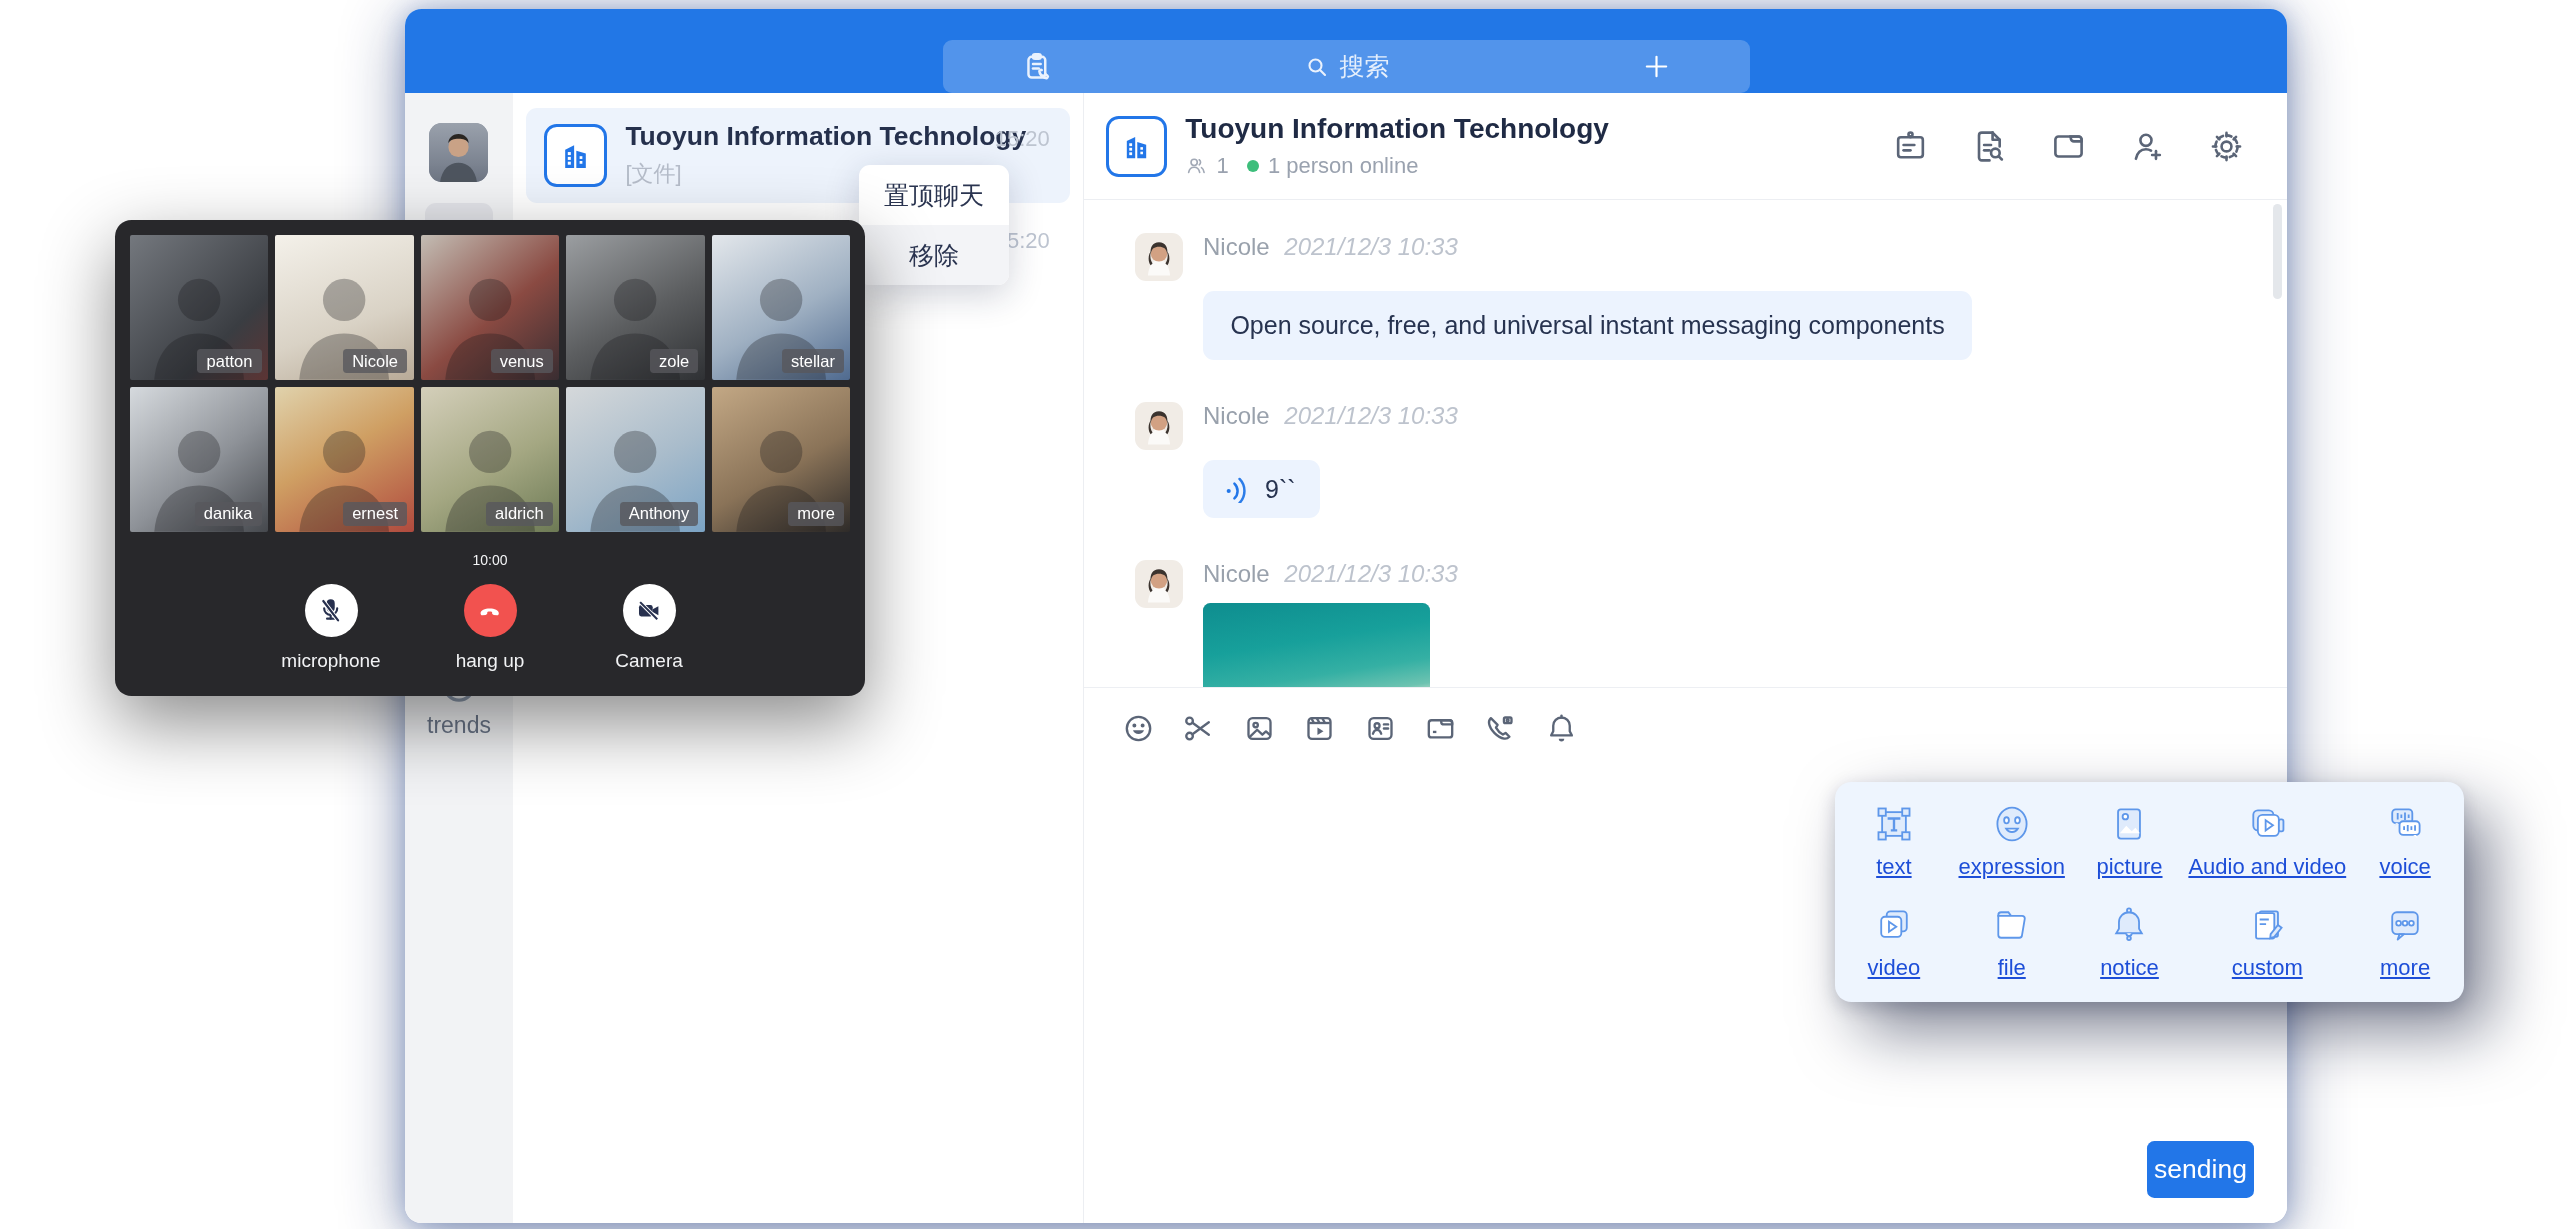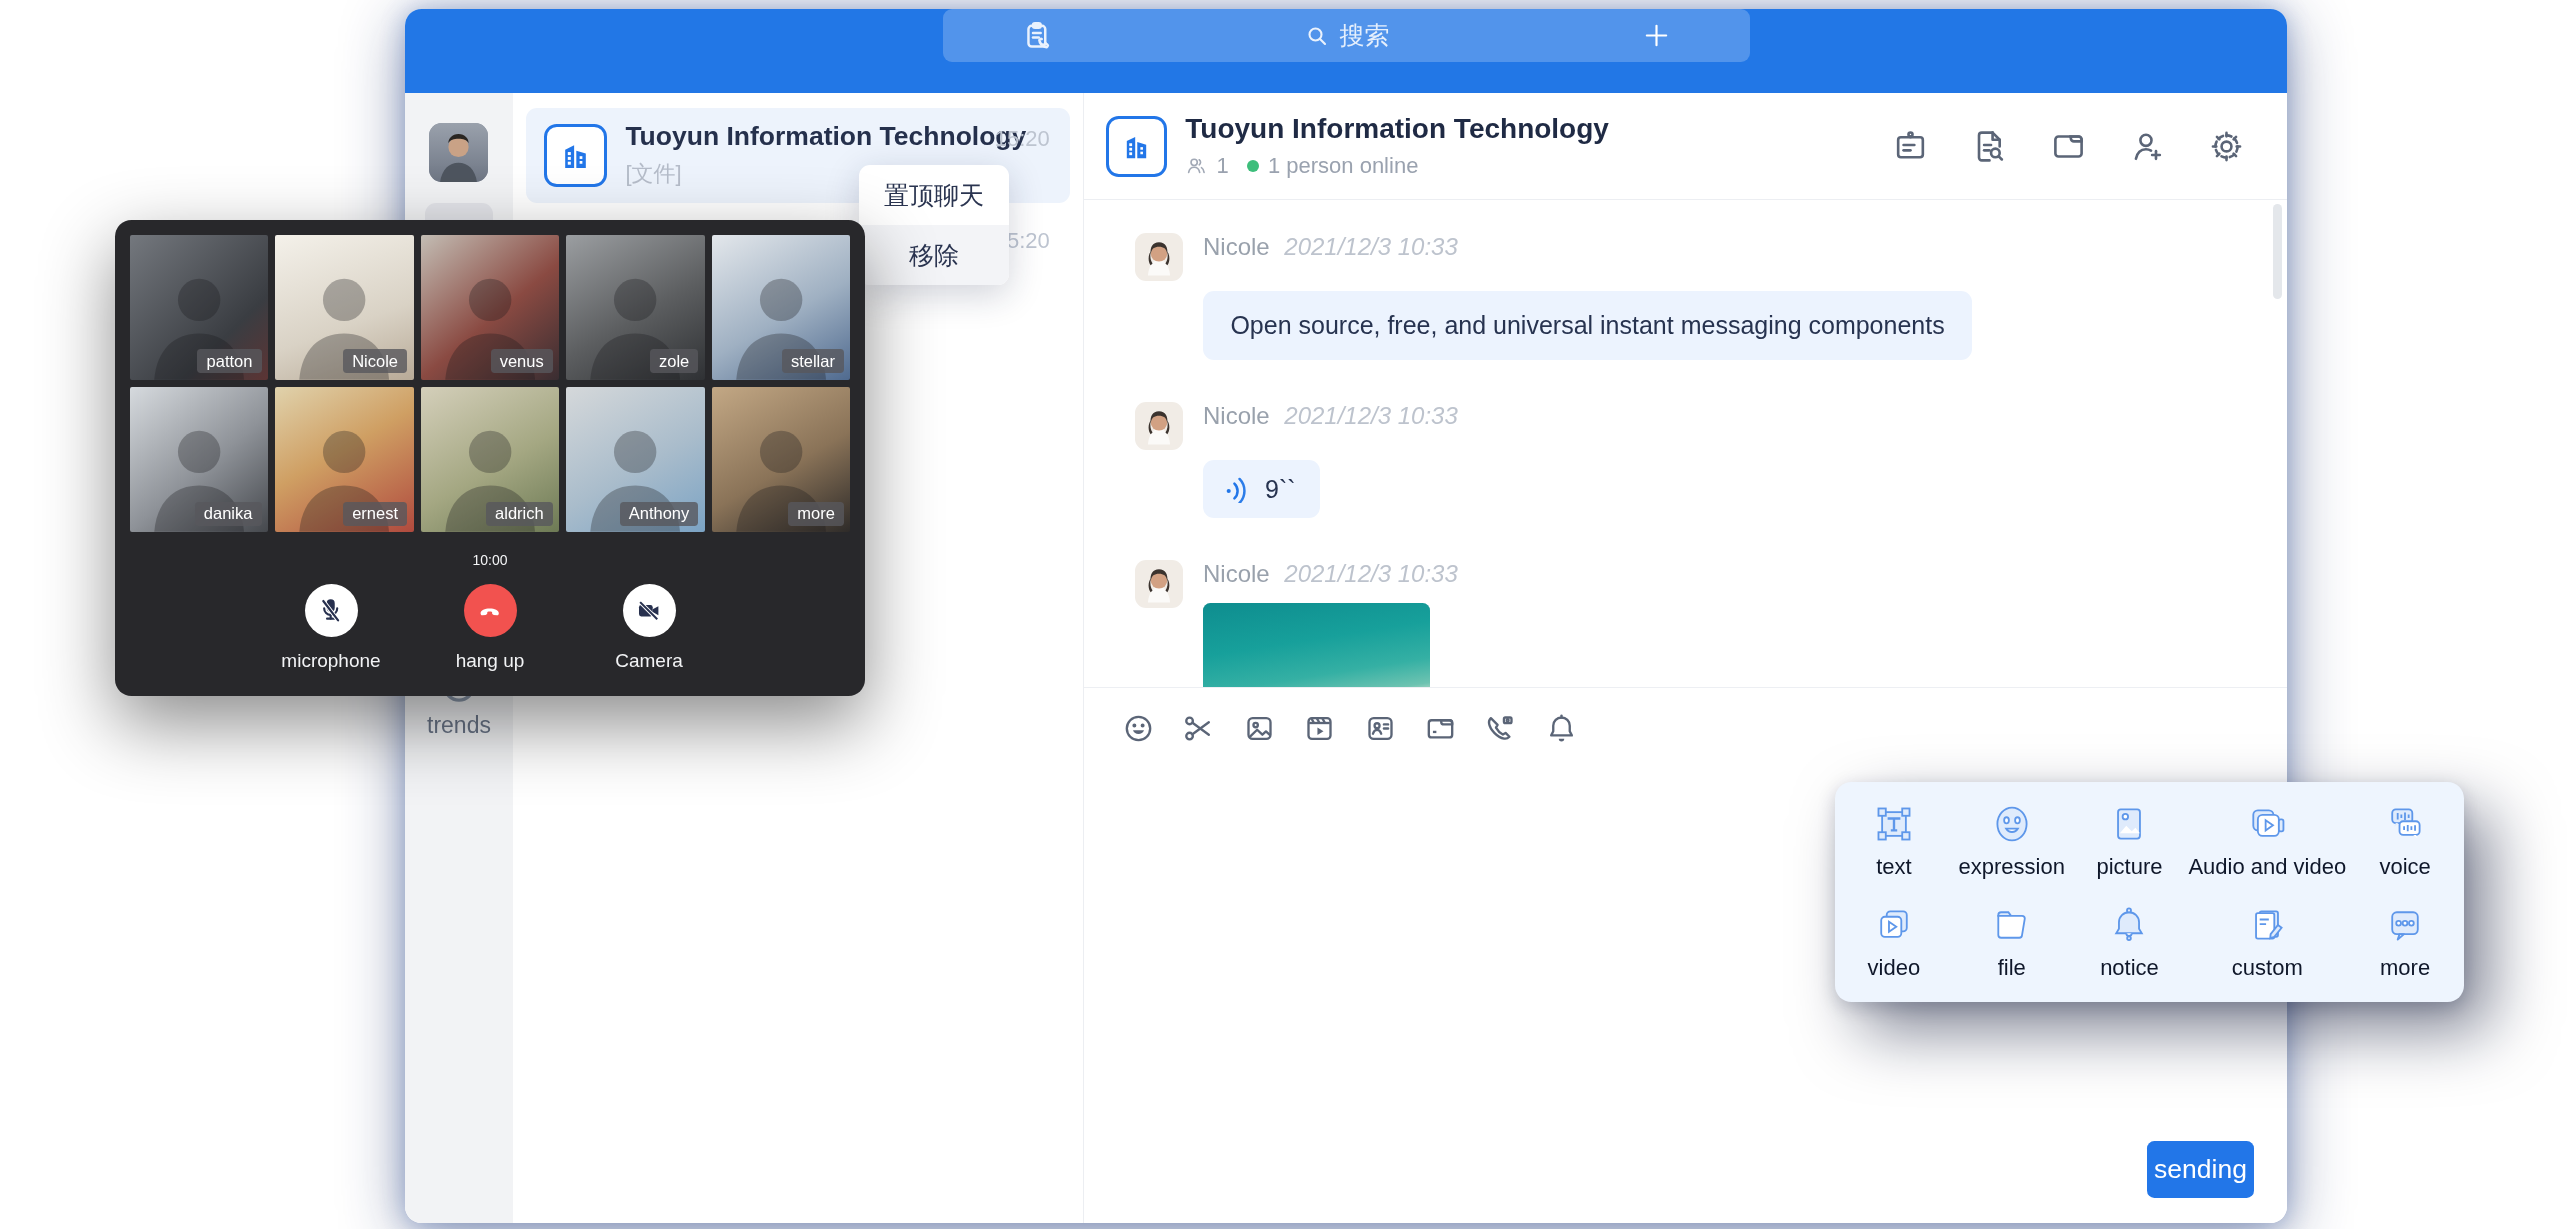--- a/index.html
+++ b/index.html
@@ -4,21 +4,21 @@
 <style>
   html,body{margin:0;padding:0;background:#fff;}
   .screen{position:relative;width:2576px;height:1229px;background:#ffffff;overflow:hidden;
           font-family:"Liberation Sans",sans-serif;-webkit-font-smoothing:antialiased;}
 
   
   .window{position:absolute;left:405px;top:9.1px;width:1882px;height:1214px;border-radius:16.5px;
           background:#fff;overflow:hidden;display:flex;flex-direction:column;z-index:5;
           box-shadow:0 12.8px 64px rgba(18,38,96,.45), 0 1.8px 24px rgba(30,80,180,.30);}
 
-  .app-header{flex:0 0 84px;background:#2277E6;display:flex;align-items:flex-start;justify-content:center;}
+  .app-header{flex:0 0 84px;background:#2277E6;display:flex;align-items:flex-end;justify-content:center;}
   .search-pill{width:807px;height:53px;border-radius:9.1px;background:rgba(255,255,255,.22);
                display:flex;align-items:center;justify-content:space-between;padding:0 79px;box-sizing:border-box;}
   .pill-search{display:flex;align-items:center;gap:11px;color:rgba(255,255,255,.85);font-size:25px;}
   .plus-btn{color:#fff;display:flex;align-items:center;}
 
   .app-body{flex:1;display:flex;min-height:0;}
 
   
   .sidebar{flex:0 0 108px;background:#F2F3F5;position:relative;}
   .side-avatar{position:absolute;left:24px;top:30px;width:59px;height:59px;border-radius:12.8px;overflow:hidden;}
@@ -105,21 +105,21 @@
   .ctrl-btn{width:53px;height:53px;border-radius:50%;border:none;display:flex;align-items:center;justify-content:center;cursor:pointer;}
   .ctrl-btn.white{background:#fff;}
   .ctrl-btn.red{background:#F2524F;}
   .ctrl-lbl{margin-top:12.8px;color:#F2F3F5;font-size:19px;}
 
   
   .feature-panel{position:absolute;left:1835px;top:782px;width:629px;height:220px;border-radius:16.5px;background:#EEF5FE;
                  z-index:40;box-shadow:25.6px 29px 64px rgba(8,16,48,.50), 0 5.5px 18.3px rgba(8,16,48,.18);
                  display:grid;grid-template-columns:repeat(5,1fr);grid-template-rows:1fr 1fr;align-items:center;padding:9.1px 0;box-sizing:border-box;}
   .feat{display:flex;flex-direction:column;align-items:center;gap:9.1px;cursor:pointer;}
-  .feat .f-lbl{font-size:22px;color:#0f172a;white-space:nowrap;}
+  .feat .f-lbl{font-size:22px;color:#1d4ed8;white-space:nowrap;text-decoration:underline;}
 
   svg{display:block;}
 </style>
 </head>
 <body>
 
 <div class="screen">
 
   <div class="window">
 

